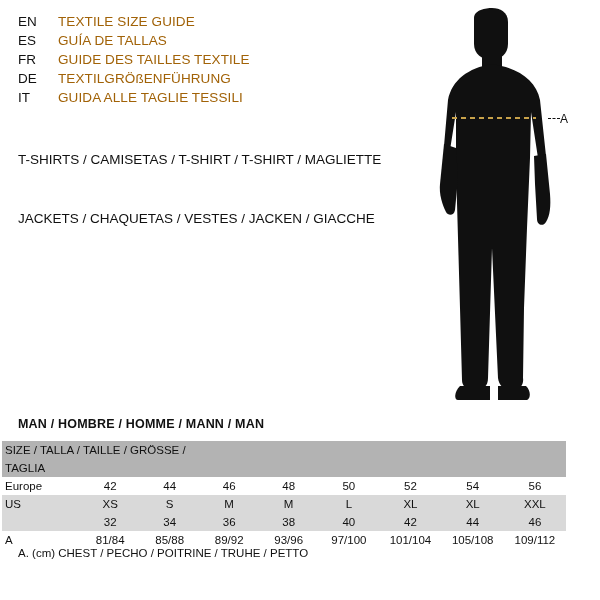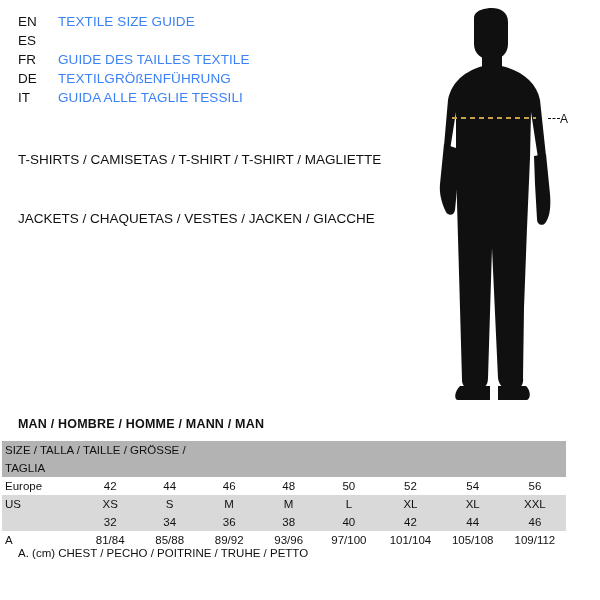--- a/index.html
+++ b/index.html
@@ -34,21 +34,21 @@
     height: 19px;
     font-size: 13.5px;
     letter-spacing: 0.1px;
   }
   .lang-code {
     width: 40px;
     flex: 0 0 40px;
     color: #111;
   }
   .lang-text {
-    color: #3b82f6;
+    color: #a16207;
     white-space: nowrap;
     text-align: center;
   }
 
   
   .cat-block {
     position: absolute;
     top: 110px;
     left: 18px;
     width: 400px;
@@ -147,20 +147,21 @@
 
 <div class="page">
 
   <div class="lang-block">
     <div class="lang-row">
       <span class="lang-code">EN</span>
       <span class="lang-text">TEXTILE SIZE GUIDE</span>
     </div>
     <div class="lang-row">
       <span class="lang-code">ES</span>
+      <span class="lang-text">GUÍA DE TALLAS</span>
     </div>
     <div class="lang-row">
       <span class="lang-code">FR</span>
       <span class="lang-text">GUIDE DES TAILLES TEXTILE</span>
     </div>
     <div class="lang-row">
       <span class="lang-code">DE</span>
       <span class="lang-text">TEXTILGRÖßENFÜHRUNG</span>
     </div>
     <div class="lang-row">

